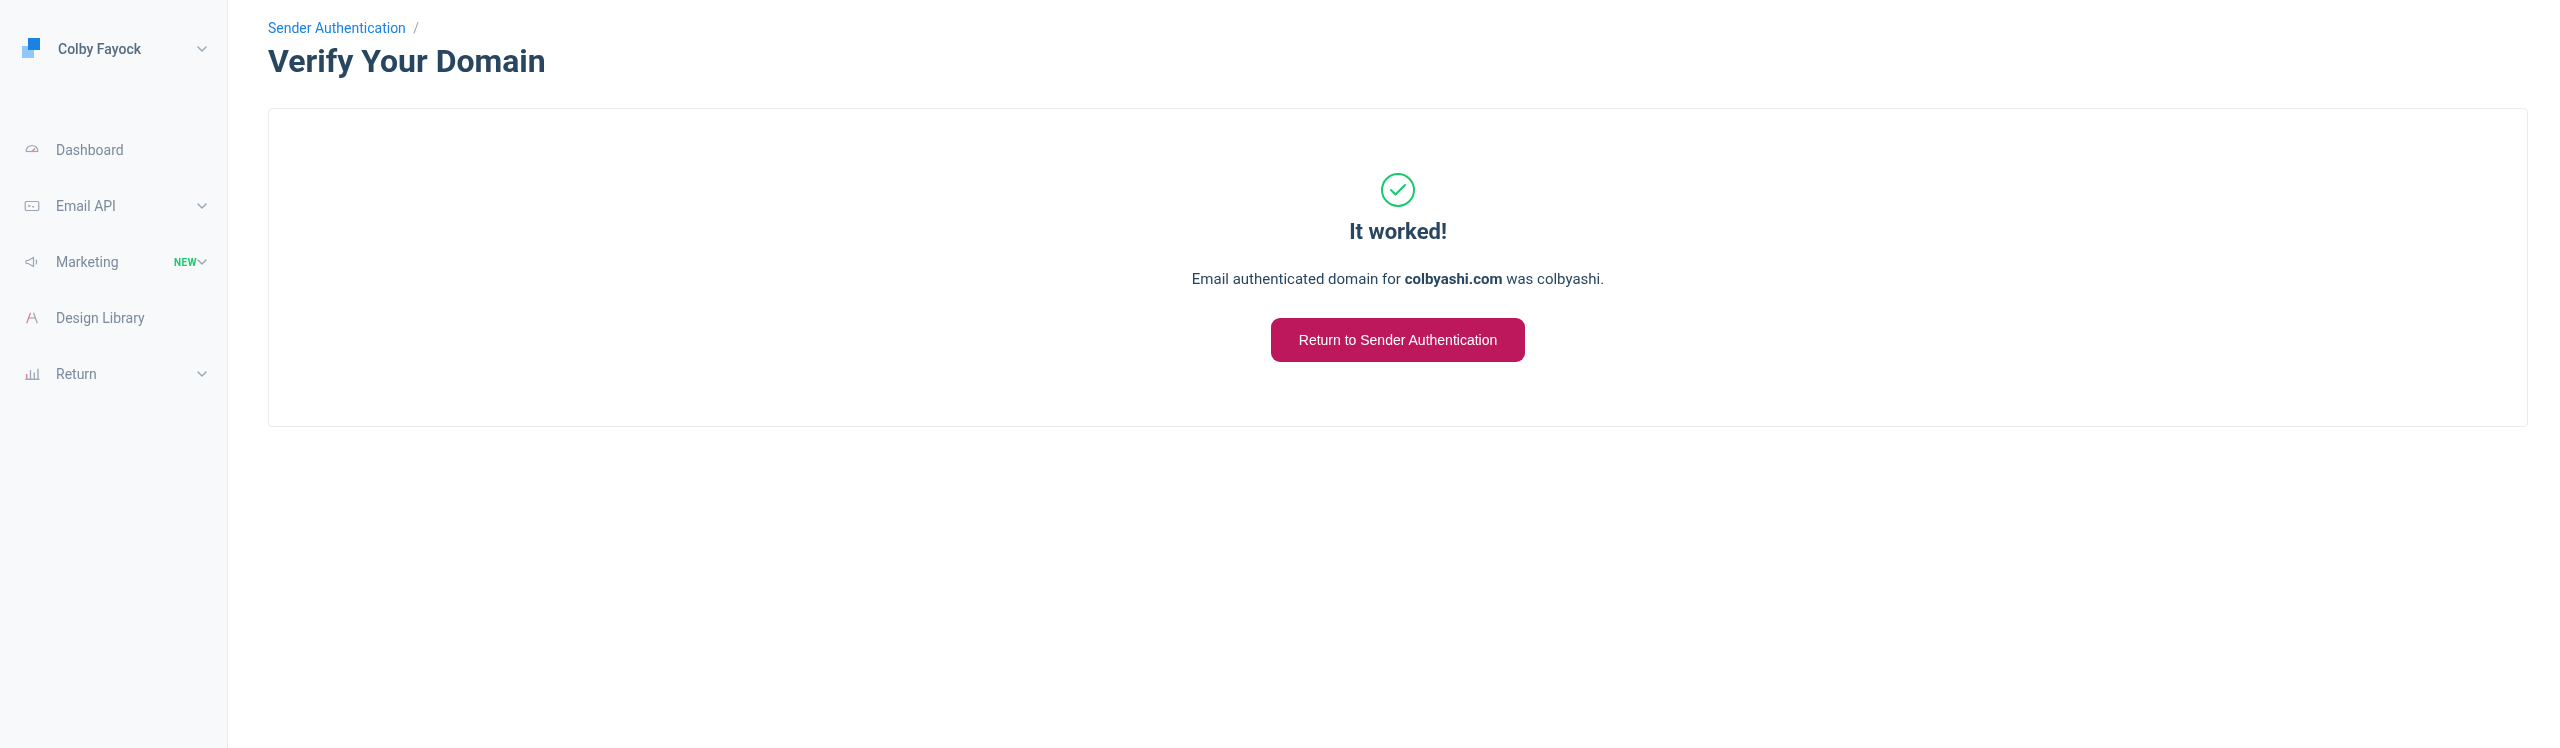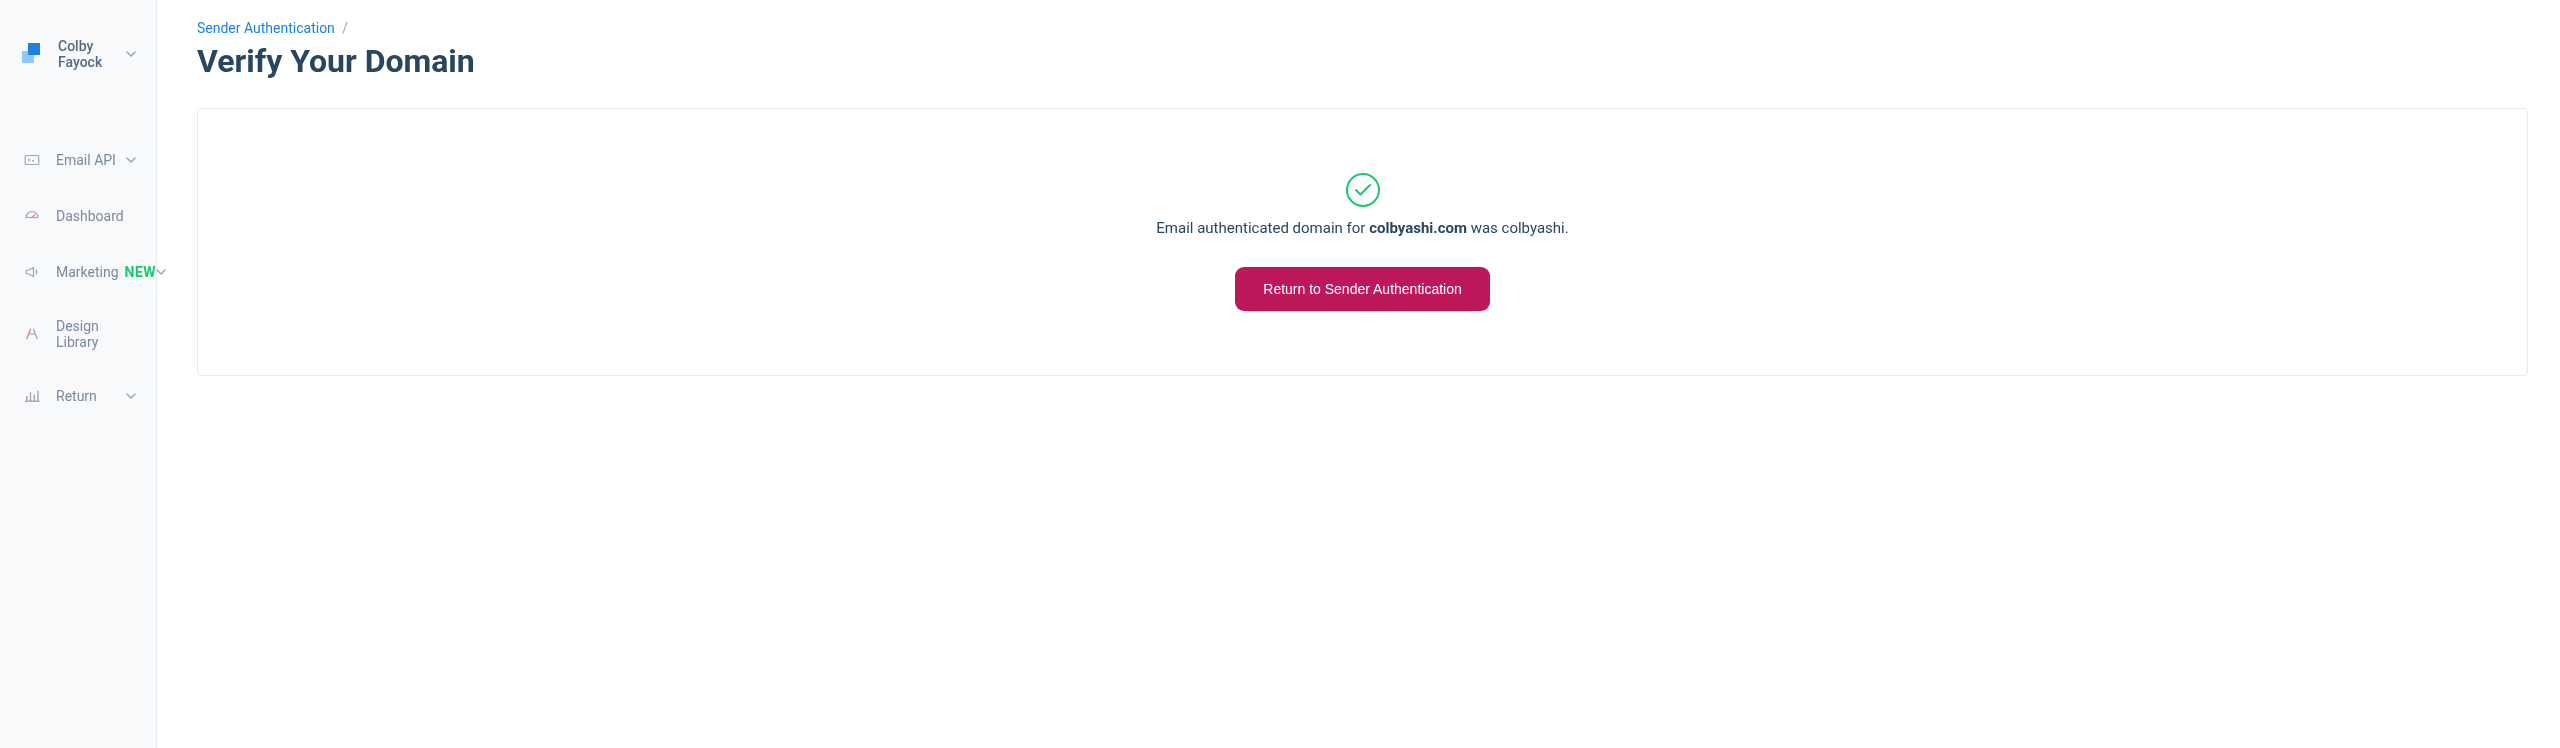--- a/index.html
+++ b/index.html
@@ -8,21 +8,21 @@
       box-sizing: border-box;
     }
     body {
       font-family: -apple-system, BlinkMacSystemFont, "Segoe UI", Roboto, Helvetica, Arial, sans-serif;
       background: #fff;
       color: #294661;
       display: flex;
       min-height: 100vh;
     }
     .sidebar {
-      width: 157px;
+      width: 228px;
       background: #f7f9fb;
       border-right: 1px solid #e7ecf1;
       padding-top: 24px;
       flex-shrink: 0;
     }
     .user-header {
       display: flex;
       align-items: center;
       padding: 14px 20px 14px 22px;
       cursor: pointer;
@@ -92,21 +92,21 @@
     .nav-icon svg {
       width: 18px;
       height: 18px;
     }
     .nav-label {
       margin-left: 14px;
       flex: 1;
     }
     .nav-badge {
       color: #18c96e;
-      font-size: 14px;
+      font-size: 10px;
       font-weight: 700;
       margin-left: 6px;
       letter-spacing: 0.5px;
     }
     .main {
       flex: 1;
       padding: 20px 32px 40px 40px;
       min-width: 0;
     }
     .breadcrumb {
@@ -191,42 +191,42 @@
           <path d="M1 1l4 4 4-4" stroke="currentColor" stroke-width="1.5" stroke-linecap="round" stroke-linejoin="round"></path>
         </svg>
     </div>
   </div>
 
   <nav class="nav">
 
     <div class="nav-item">
       <span class="nav-icon">
         <svg viewBox="0 0 24 24" fill="none" stroke="currentColor" stroke-width="1.6">
+          <path d="M4 14a8 8 0 0 1 16 0"></path>
+          <path d="M12 14l4-4" stroke="#e27796"></path>
+          <path d="M4 14h16"></path>
+        </svg>
+      </span>
+      <span class="nav-label">Dashboard</span>
+    </div>
+
+    <div class="nav-item">
+      <span class="nav-icon">
+        <svg viewBox="0 0 24 24" fill="none" stroke="currentColor" stroke-width="1.6">
           <rect x="3" y="6" width="18" height="12" rx="1.5"></rect>
           <path d="M7 11l2 1-2 1"></path>
           <path d="M12 13h3"></path>
         </svg>
       </span>
       <span class="nav-label">Email API</span>
       <div class="chevron">
         <svg viewBox="0 0 10 6" fill="none">
             <path d="M1 1l4 4 4-4" stroke="currentColor" stroke-width="1.5" stroke-linecap="round" stroke-linejoin="round"></path>
           </svg>
       </div>
-    </div>
-
-    <div class="nav-item">
-      <span class="nav-icon">
-        <svg viewBox="0 0 24 24" fill="none" stroke="currentColor" stroke-width="1.6">
-          <path d="M4 14a8 8 0 0 1 16 0"></path>
-          <path d="M12 14l4-4" stroke="#e27796"></path>
-          <path d="M4 14h16"></path>
-        </svg>
-      </span>
-      <span class="nav-label">Dashboard</span>
     </div>
 
     <div class="nav-item">
       <span class="nav-icon">
         <svg viewBox="0 0 24 24" fill="none" stroke="currentColor" stroke-width="1.6">
           <path d="M4 11v2a1 1 0 0 0 1 1h2l7 4V6l-7 4H5a1 1 0 0 0-1 1z"></path>
           <path d="M17 9c1.5 1 1.5 5 0 6"></path>
         </svg>
       </span>
       <span class="nav-label">Marketing</span>
@@ -276,18 +276,19 @@
     <span class="breadcrumb-sep">/</span>
   </div>
   <h1 class="page-title">Verify Your Domain</h1>
 
   <div class="card">
     <div class="success-icon">
       <svg viewBox="0 0 18 14" fill="none">
           <path d="M2 7l4.5 4.5L16 2" stroke="currentColor" stroke-width="2" stroke-linecap="round" stroke-linejoin="round"></path>
         </svg>
     </div>
+    <h2 class="card-title">It worked!</h2>
     <p class="card-msg">
       <span>Email authenticated domain for </span><span class="domain">colbyashi.com</span><span> was colbyashi.</span>
     </p>
     <button class="primary-btn">Return to Sender Authentication</button>
   </div>
 </main>
 
 </body></html>

